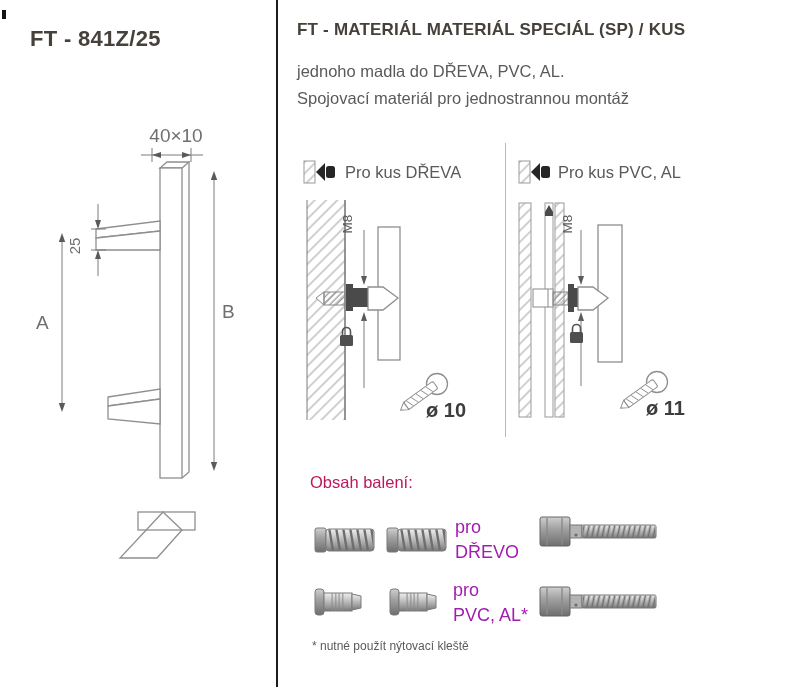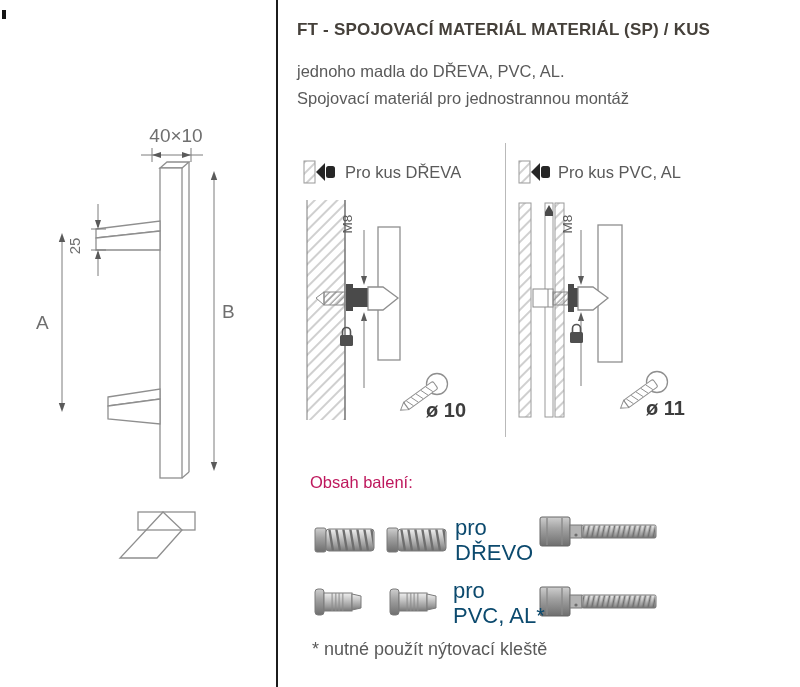--- a/index.html
+++ b/index.html
@@ -10,22 +10,22 @@
   .sub-divider{position:absolute;left:505px;top:143px;width:1px;height:294px;background:#b9b9b9;}
 
   .left-title{position:absolute;left:30px;top:22px;font-size:22px;line-height:33px;
               font-weight:700;color:#47413c;letter-spacing:.3px;}
   .rt-header{position:absolute;left:297px;top:20px;width:495px;font-size:17px;
              font-weight:700;color:#45403a;letter-spacing:.2px;}
   .rt-desc{position:absolute;left:297px;top:58px;width:480px;font-size:16.5px;
            line-height:27px;color:#5a5a5a;}
   .kus-label{position:absolute;font-size:16.5px;color:#5a5a5a;}
   .pack-title{position:absolute;left:310px;top:473px;font-size:16.5px;color:#be185d;}
-  .pack-label{position:absolute;font-size:22px;line-height:25px;color:#0c4a6e;}
-  .footnote{position:absolute;left:312px;top:639px;font-size:18px;color:#5a5a5a;}
+  .pack-label{position:absolute;font-size:18px;line-height:25px;color:#a21caf;}
+  .footnote{position:absolute;left:312px;top:639px;font-size:12px;color:#5a5a5a;}
 
   svg text{font-family:"Liberation Sans",sans-serif;}
   .ln{stroke:#8f8f8f;fill:#ffffff;stroke-width:1.3;}
   .lnf{stroke:#8f8f8f;fill:none;stroke-width:1.3;}
   .dim{stroke:#7d7d7d;stroke-width:1;fill:none;}
   .arw{fill:#5a5a5a;stroke:none;}
   .dimtxt{fill:#6f6f6f;font-size:19px;}
   .dimtxt-sm{fill:#6f6f6f;font-size:15px;}
   .m8txt{fill:#5a5a5a;font-size:13.5px;}
   .drill-label{fill:#3d3d3d;font-size:20px;font-weight:600;}
@@ -64,20 +64,21 @@
       <pattern id="bthr" width="5" height="16" patternUnits="userSpaceOnUse" patternTransform="rotate(12)">
         <line x1="2.5" y1="0" x2="2.5" y2="16" stroke="#6f6f6f" stroke-width="1.7"></line>
       </pattern>
     </defs>
   </svg>
 
   <div class="corner-mark"></div>
   <div class="main-divider"></div>
 
   <div class="left-title">
+    <div>FT - 841Z/25</div>
   </div>
 
   <svg class="abs" style="left:0;top:100px" width="277" height="490" viewBox="0 0 277 490">
 
     <g>
       <polygon class="ln" points="160,68 182,68 189,62 167,62"></polygon>
       <rect class="ln" x="160" y="68" width="22" height="310"></rect>
       <line class="lnf" x1="189" y1="62" x2="189" y2="372"></line>
       <line class="lnf" x1="182" y1="378" x2="189" y2="372"></line>
     </g>
@@ -124,21 +125,21 @@
       <polygon class="arw" points="214,371 210.8,362 217.2,362"></polygon>
       <text class="dimtxt" x="222" y="218">B</text>
     </g>
 
     <g>
       <rect class="lnf" x="138" y="412" width="57" height="18"></rect>
       <polygon class="lnf" points="163,412 182,430 157,458 120,458"></polygon>
     </g>
   </svg>
 
-  <div class="rt-header">FT - SPOJOVACÍ MATERIÁL MATERIÁL (SP) / KUS</div>
+  <div class="rt-header">FT - MATERIÁL MATERIÁL SPECIÁL (SP) / KUS</div>
   <div class="rt-desc">
     <div>jednoho madla do DŘEVA, PVC, AL.</div>
     <div>Spojovací materiál pro jednostrannou montáž</div>
   </div>
 
   <div class="sub-divider"></div>
 
   <svg class="abs" style="left:303px;top:158px" width="34" height="28">
     <rect x="1" y="3" width="11" height="22" fill="url(#hatch)" stroke="#999999"></rect>
     <polygon points="13,14 22,5 22,23" fill="#262626"></polygon>

